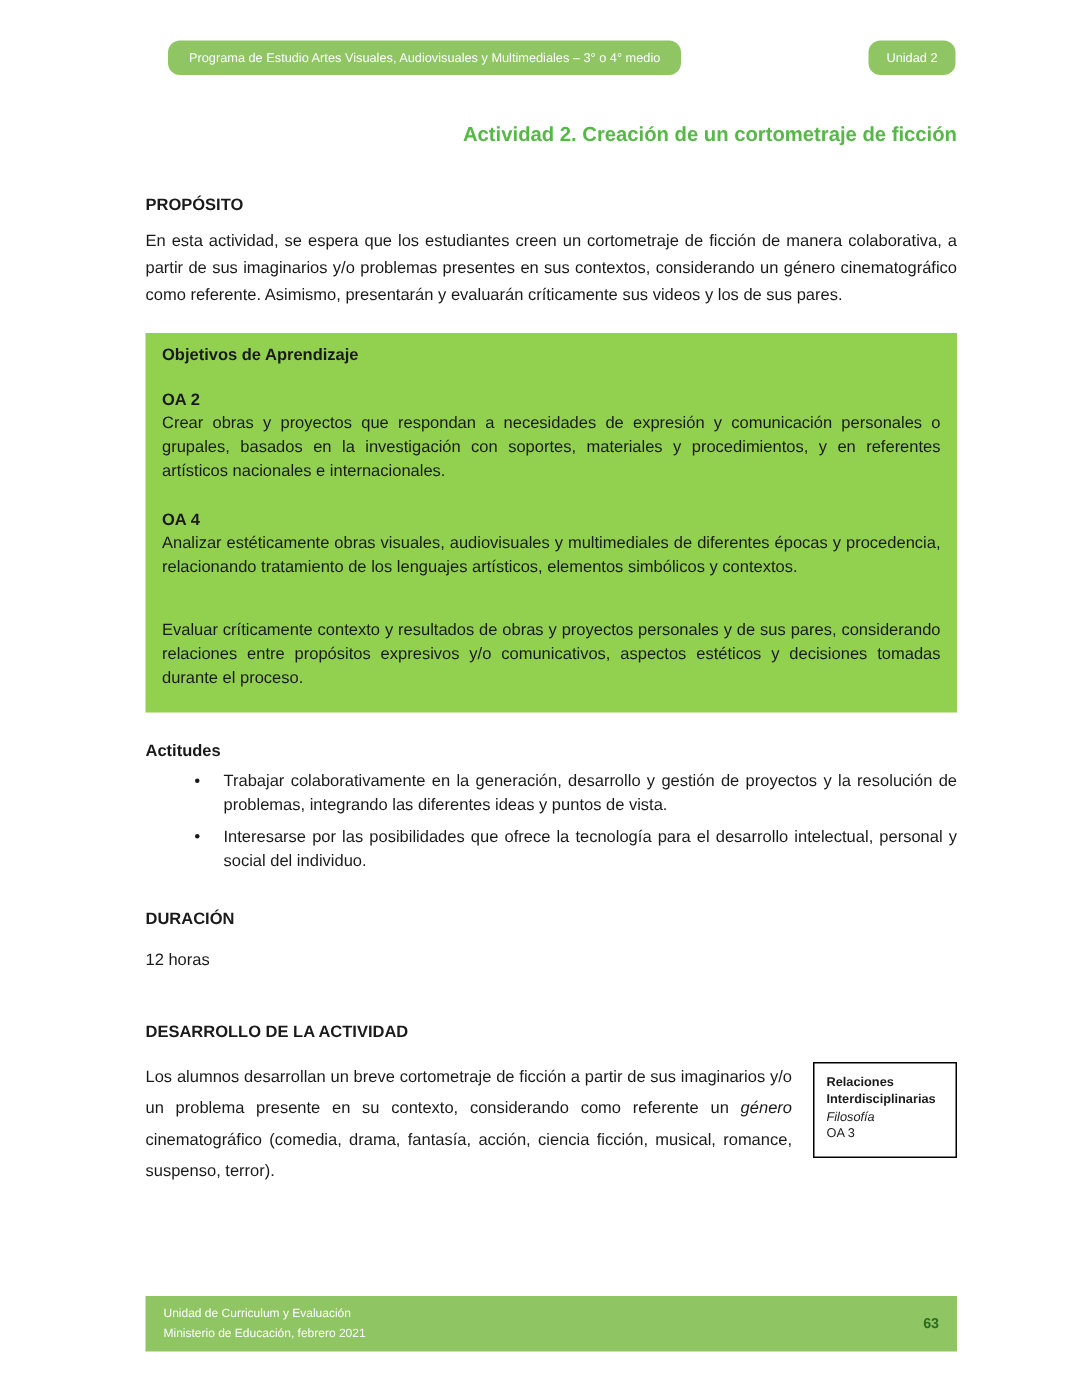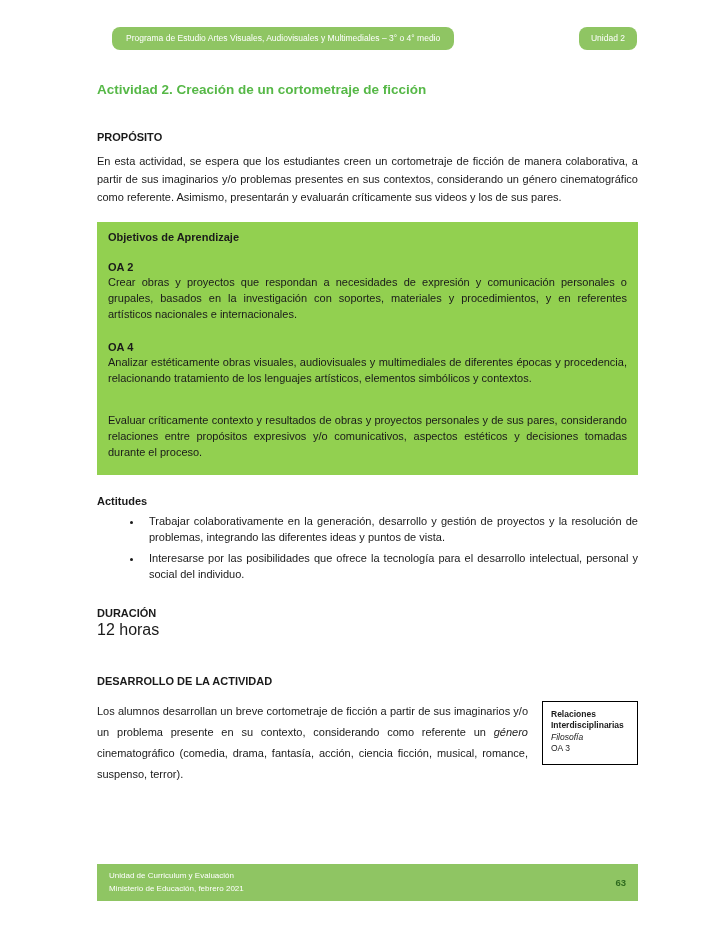--- a/index.html
+++ b/index.html
@@ -33,21 +33,21 @@
     white-space:nowrap;
   }
   .badge-program{left:88px;margin-left:24px;}
   .badge-unit{right:83px;padding:7px 12px;}
 
   .content{
     position:absolute;
     top:82px;left:97px;right:82px;
   }
   .doc-title{
-    text-align:left;
+    text-align:right;
     color:var(--green-title);
     font-size:13.5px;
     font-weight:bold;
     margin-bottom:34px;
   }
   .section-heading{
     font-size:11px;
     font-weight:bold;
     margin-bottom:10px;
   }
@@ -77,21 +77,21 @@
     padding-left:46px;
   }
   .actitudes li{
     font-size:11px;
     line-height:1.5;
     text-align:justify;
     margin-bottom:4px;
     padding-left:6px;
   }
   .duracion{margin-top:24px;}
-  .duracion .value{font-size:16px;margin-top:2px;}
+  .duracion .value{font-size:11px;margin-top:15px;}
 
   .desarrollo{margin-top:36px;}
   .desarrollo-row{
     display:flex;
     align-items:flex-start;
     margin-top:14px;
     gap:14px;
   }
   .desarrollo-row .para{flex:1;line-height:1.9;}
   .italic{font-style:italic;}

